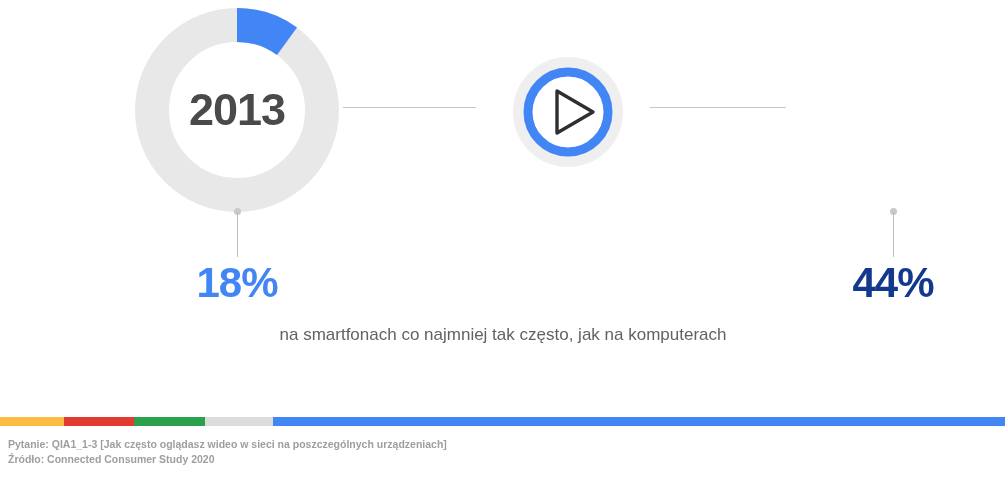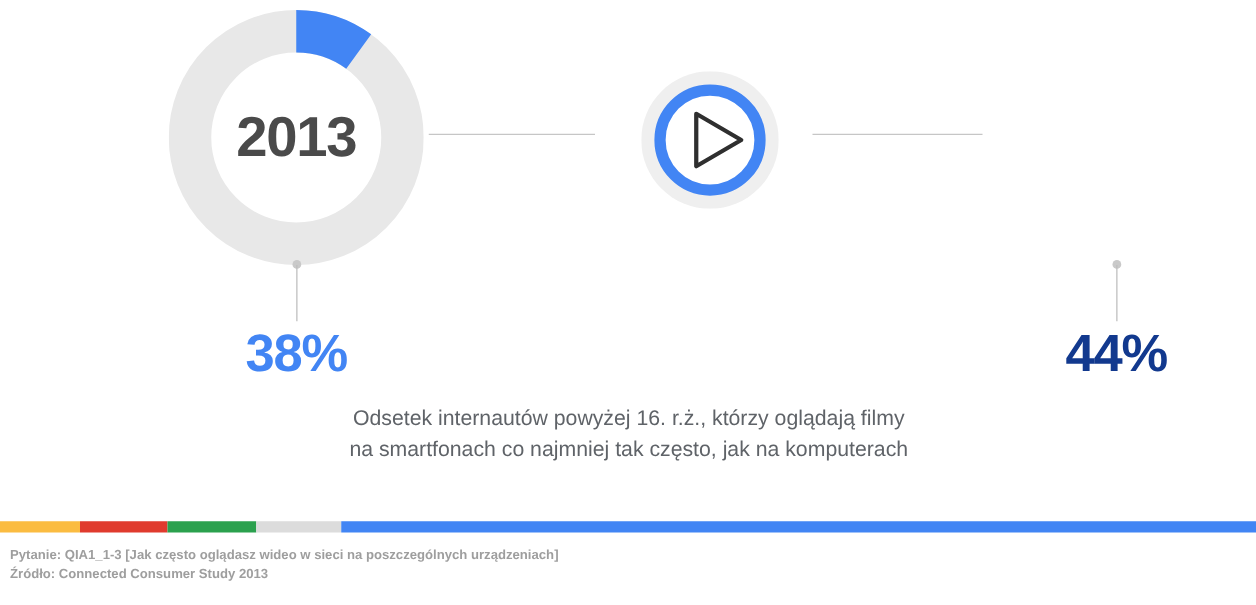--- a/index.html
+++ b/index.html
@@ -153,49 +153,48 @@
 
       <circle cx="102" cy="102" r="85" fill="none" stroke="#e8e8e8" stroke-width="34"></circle>
 
       <circle id="arc-2013" cx="102" cy="102" r="85" fill="none" stroke="#4285f4" stroke-width="34" stroke-dasharray="53.41 480.66" transform="rotate(-90 102 102)"></circle>
     </svg>
     <div class="donut-year" style="color: rgb(74, 74, 74);">2013</div>
   </div>
 
   <div class="leader-dot" style="left:234px; top:208px;"></div>
   <div class="leader" style="left:237px; top:212px; height:45px;"></div>
-  <div class="pct" id="pct-2013" style="color: rgb(66, 133, 244);">38%</div>
+  <div class="pct" id="pct-2013" style="color: rgb(66, 133, 244);">18%</div>
 
   <div id="play-button">
     <svg width="110" height="110" viewBox="0 0 110 110">
       <circle cx="55" cy="55" r="55" fill="#efefef"></circle>
       <circle cx="55" cy="55" r="40" fill="#ffffff" stroke="#4285f4" stroke-width="9"></circle>
       <path d="M 44 34 L 80 55 L 44 76 Z" fill="none" stroke="#2f2f2f" stroke-width="3.4" stroke-linejoin="round" stroke-linecap="round"></path>
     </svg>
   </div>
 
   <div class="hconnector" id="connector-left"></div>
   <div class="hconnector" id="connector-right"></div>
 
 
   <div class="leader-dot" style="left:890px; top:208px;"></div>
   <div class="leader" style="left:893px; top:212px; height:45px;"></div>
   <div class="pct" id="pct-2017" style="color: rgb(18, 57, 142);">44%</div>
 
   <div id="caption" style="color: rgb(95, 99, 104);">
-    <div>Odsetek internautów powyżej 16. r.ż., którzy oglądają filmy</div>
     <div>na smartfonach co najmniej tak często, jak na komputerach</div>
   </div>
 
   <div id="color-bar">
     <span style="background: rgb(251, 188, 65); width: 64px;"></span>
     <span style="background: rgb(224, 59, 46); width: 70px;"></span>
     <span style="background: rgb(43, 161, 78); width: 71px;"></span>
     <span style="background: rgb(220, 220, 220); width: 68px;"></span>
     <span style="background: rgb(66, 133, 244); width: 732px;"></span>
   </div>
 
   <div id="footnotes" style="color: rgb(158, 158, 158);">
     <div>Pytanie: QIA1_1-3 [Jak często oglądasz wideo w sieci na poszczególnych urządzeniach]</div>
-    <div>Źródło: Connected Consumer Study 2013</div>
+    <div>Źródło: Connected Consumer Study 2020</div>
   </div>
 
 </div>
 
 </body></html>

